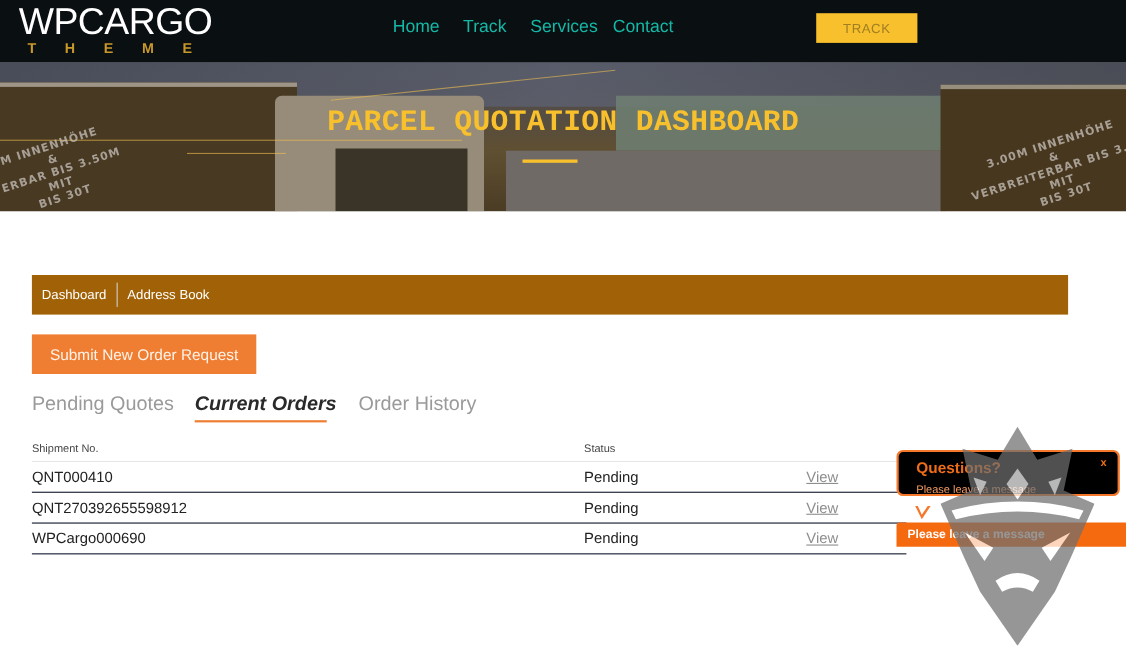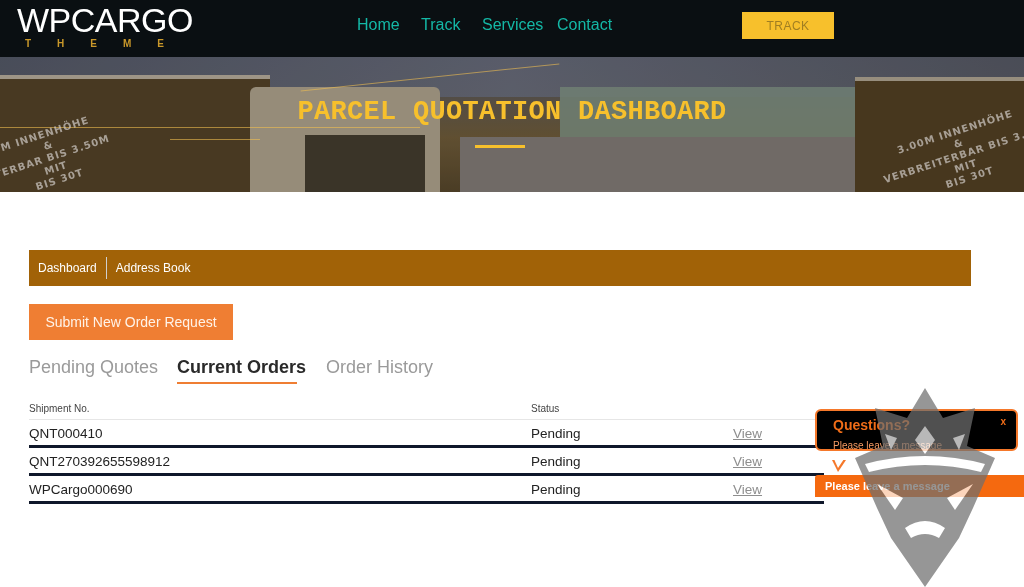--- a/index.html
+++ b/index.html
@@ -1,20 +1,20 @@
 <!DOCTYPE html>
 <html><head>
 <meta charset="utf-8">
 <style>
   * { box-sizing: border-box; margin: 0; padding: 0; }
   html, body { width: 1024px; height: 587px; overflow: hidden; background: #ffffff; font-family: "DejaVu Sans", sans-serif; }
   .topbar { position: absolute; left: 0; top: 0; width: 1024px; height: 57px; background: #0a0f12; }
   .logo { position: absolute; left: 17px; top: 2px; }
   .logo-main { color: #ffffff; font-family: "Liberation Sans", sans-serif; font-size: 34px; letter-spacing: -0.5px; line-height: 36px; font-weight: 400; }
-  .logo-sub { color: #c9982a; font-family: "Liberation Sans", sans-serif; font-size: 10px; font-weight: 700; letter-spacing: 26px; margin-left: 8px; line-height: 12px; }
+  .logo-sub { color: #c9982a; font-family: "Liberation Sans", sans-serif; font-size: 13px; font-weight: 700; letter-spacing: 26px; margin-left: 8px; line-height: 12px; }
   .nav { position: absolute; top: 16px; left: 357px; display: flex; }
   .nav a { color: #14b8a6; font-family: "Liberation Sans", sans-serif; font-size: 16px; text-decoration: none; margin-right: 0; }
   .nav a.n0 { position: absolute; left: 0; }
   .nav a.n1 { position: absolute; left: 64px; }
   .nav a.n2 { position: absolute; left: 125px; }
   .nav a.n3 { position: absolute; left: 200px; white-space: nowrap; }
   .track-form { position: absolute; left: 742px; top: 12px; display: flex; height: 27px; }
   .track-input { width: 140px; height: 27px; background: #12161a; border: 1px solid #b08a2a; border-right: none; color: #d0d4d8; font-family: "Liberation Sans", sans-serif; font-size: 12px; padding-left: 14px; outline: none; }
   .track-btn { width: 92px; height: 27px; background: #f7c02c; border: none; color: #a07e22; font-family: "Liberation Sans", sans-serif; font-size: 12px; letter-spacing: 0.5px; }
   .hero { position: absolute; left: 0; top: 57px; width: 1024px; height: 135px; overflow: hidden;
@@ -32,27 +32,27 @@
   .hero-title { position: absolute; left: 0; width: 1024px; top: 40px; text-align: center; color: #f7c02c; font-family: Liberation Mono, monospace; font-weight: 700; font-size: 27px; letter-spacing: 0.3px; }
   .hero-line { position: absolute; left: 475px; top: 88px; width: 50px; height: 3px; background: #f7c02c; }
   .subnav { position: absolute; left: 29px; top: 250px; width: 942px; height: 36px; background: #a16207; display: flex; align-items: center; }
   .subnav a { color: #ffffff; font-family: "Liberation Sans", sans-serif; font-size: 12px; text-decoration: none; padding: 0 9px; }
   .subnav .sep { width: 1px; height: 22px; background: #cfcfcf; }
   .submit-btn { position: absolute; left: 29px; top: 304px; width: 204px; height: 36px; background: #ef7e33; border: none; color: #fff3e8; font-family: "Liberation Sans", sans-serif; font-size: 14px; }
   .tabs { position: absolute; left: 29px; top: 357px; height: 30px; }
   .tab { position: absolute; top: 0; font-family: "Liberation Sans", sans-serif; font-size: 18px; color: #9a9a9a; white-space: nowrap; }
   .tab.active { color: #2a2a2a; font-weight: 700; }
   .tab.t0 { left: 0; }
-  .tab.t1 { left: 148px; }
+  .tab.t1 { left: 148px; font-style: italic; }
   .tab.t2 { left: 297px; }
   .tab-underline { position: absolute; left: 148px; top: 25px; width: 120px; height: 2px; background: #ef7e33; }
   .table { position: absolute; left: 29px; top: 401px; width: 795px; }
   .thead { height: 19px; border-bottom: 1px solid #e6e6e6; position: relative; }
   .th { position: absolute; top: 2px; font-family: "Liberation Sans", sans-serif; font-size: 10px; color: #444; }
-  .trow { height: 28px; border-bottom: 3px solid #0f172a; position: relative; }
+  .trow { height: 28px; border-bottom: 1px solid #0f172a; position: relative; }
   .td { position: absolute; top: 6px; font-family: "Liberation Sans", sans-serif; font-size: 13.5px; color: #222; white-space: nowrap; }
   .c0 { left: 0; } .c1 { left: 502px; } .c2 { left: 704px; color: #8e8e8e; }
   .chat-bubble { position: absolute; left: 815px; top: 409px; width: 203px; height: 42px; border: 2px solid #f5782a; border-radius: 6px; background: #000000; }
   .chat-tail { position: absolute; left: 832px; top: 460px; width: 0; height: 0; border-left: 6px solid transparent; border-right: 8px solid transparent; border-top: 12px solid #f5782a; }
   .chat-tail-in { position: absolute; left: 834px; top: 459px; width: 0; height: 0; border-left: 4px solid transparent; border-right: 6px solid transparent; border-top: 9px solid #fff; }
   .chat-title { position: absolute; left: 16px; top: 6px; color: #f06d18; font-family: "Liberation Sans", sans-serif; font-weight: 700; font-size: 14px; }
   .chat-sub { position: absolute; left: 16px; top: 29px; color: #f49a62; font-family: "Liberation Sans", sans-serif; font-size: 10px; }
   .chat-close { position: absolute; right: 10px; top: 5px; color: #f06d18; font-family: "Liberation Sans", sans-serif; font-weight: 700; font-size: 10px; cursor: pointer; }
   .chat-bar { position: absolute; left: 815px; top: 475px; width: 209px; height: 22px; background: #f5690f; color: #ffffff; font-family: "Liberation Sans", sans-serif; font-weight: 700; font-size: 11px; padding: 5px 0 0 10px; border-radius: 3px 0 0 0; }
   .watermark { position: absolute; left: 855px; top: 388px; width: 140px; height: 199px; opacity: 0.72; pointer-events: none; }

